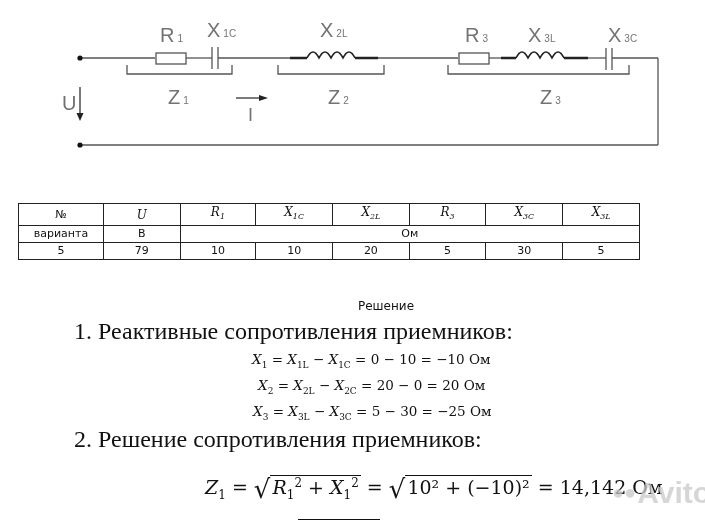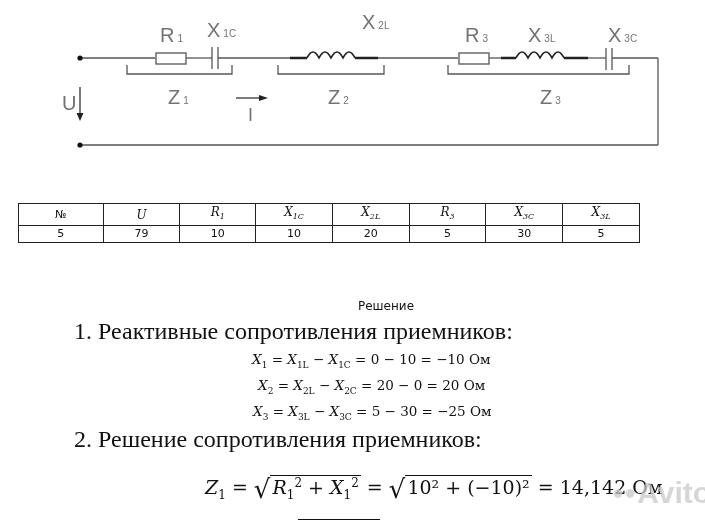--- a/index.html
+++ b/index.html
@@ -68,41 +68,46 @@
 
   <line x1="80" y1="87" x2="80" y2="116" stroke="#333" stroke-width="1.3"></line>
   <polygon points="76.5,113 83.5,113 80,121" fill="#222"></polygon>
 
   <line x1="236" y1="98" x2="262" y2="98" stroke="#333" stroke-width="1.3"></line>
   <polygon points="259,95 268,98 259,101" fill="#222"></polygon>
 </svg>
 
 <div class="ckt-label" style="left:160px;top:25px;"><span>R</span><sub>1</sub></div>
 <div class="ckt-label" style="left:207px;top:20px;"><span>X</span><sub>1C</sub></div>
-<div class="ckt-label" style="left:320px;top:12px;margin-left:42px;"><span>X</span><sub>2L</sub></div>
+<div class="ckt-label" style="left:320px;top:20px;"><span>X</span><sub>2L</sub></div>
 <div class="ckt-label" style="left:465px;top:25px;"><span>R</span><sub>3</sub></div>
 <div class="ckt-label" style="left:528px;top:25px;"><span>X</span><sub>3L</sub></div>
 <div class="ckt-label" style="left:600px;top:25px;margin-left:8px;"><span>X</span><sub>3C</sub></div>
 <div class="ckt-label" style="left:168px;top:87px;"><span>Z</span><sub>1</sub></div>
 <div class="ckt-label" style="left:328px;top:87px;"><span>Z</span><sub>2</sub></div>
 <div class="ckt-label" style="left:540px;top:87px;"><span>Z</span><sub>3</sub></div>
 <div class="ckt-label" style="left:62px;top:93px;">U</div>
 <div class="ckt-label" style="left:248px;top:106px;font-size:18px;">I</div>
 
 <table class="params">
   <tbody>
       <tr>
     <td style="width:84px">№</td>
     <td class="m" style="width:76px">U</td>
     <td class="m" style="width:75px">R<sub>1</sub></td>
     <td class="m" style="width:76px">X<sub>1C</sub></td>
     <td class="m" style="width:76px">X<sub>2L</sub></td>
     <td class="m" style="width:76px">R<sub>3</sub></td>
     <td class="m" style="width:76px">X<sub>3C</sub></td>
     <td class="m" style="width:76px">X<sub>3L</sub></td>
+  </tr>
+  <tr>
+    <td>варианта</td>
+    <td>В</td>
+    <td colspan="6">Ом</td>
   </tr>
   <tr>
     <td>5</td>
     <td>79</td>
     <td>10</td>
     <td>10</td>
     <td>20</td>
     <td>5</td>
     <td>30</td>
     <td>5</td>

